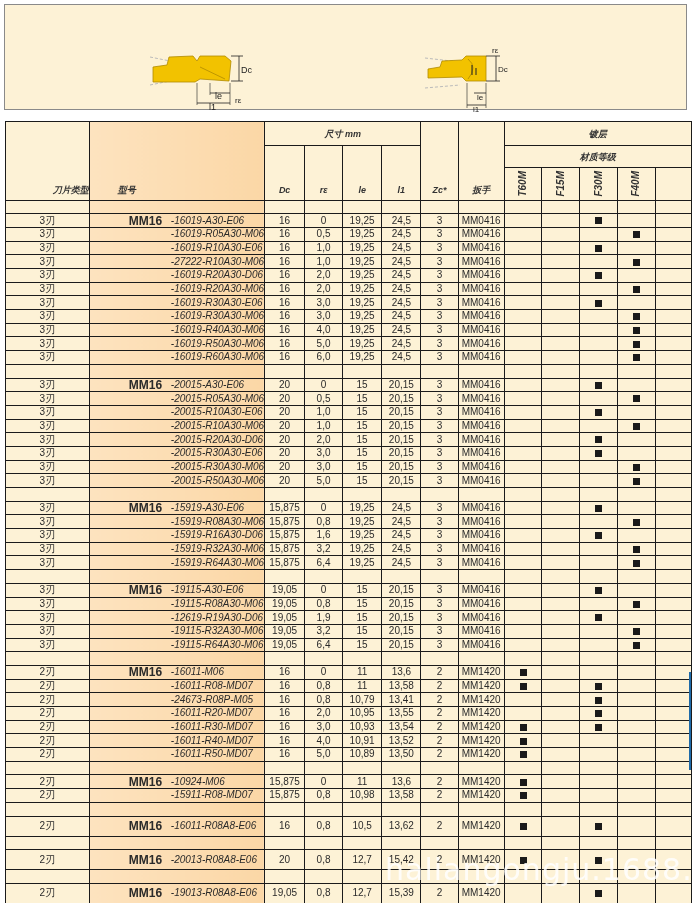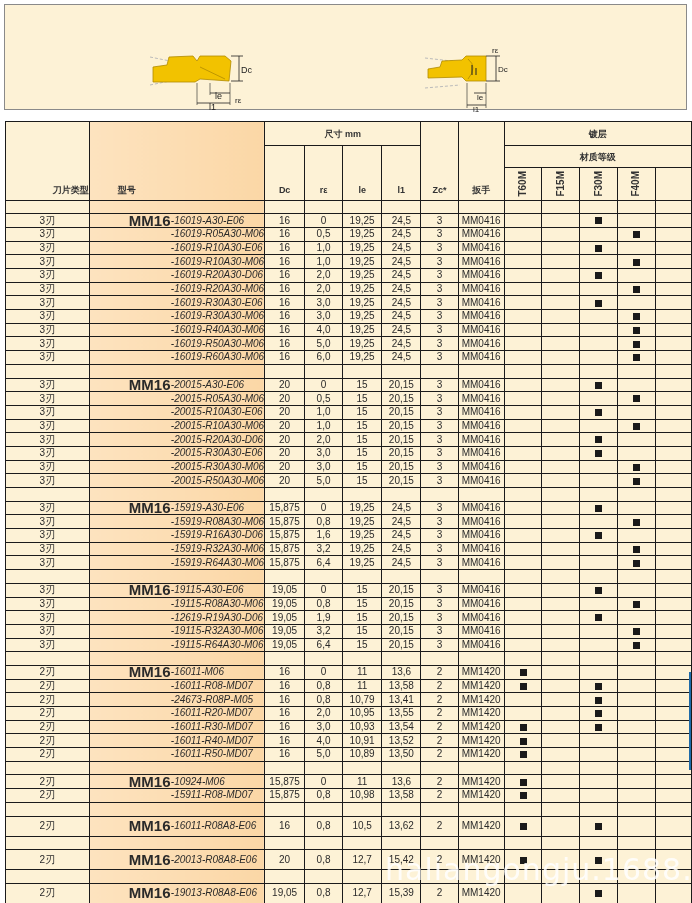--- a/index.html
+++ b/index.html
@@ -6,24 +6,24 @@
   body { width:692px; height:903px; position:relative; overflow:hidden;
          font-family:"Liberation Sans", sans-serif; color:#2a2a2a; }
   .banner { position:absolute; left:4px; top:4px; width:683px; height:106px;
             background:#fdf2d6; border:1px solid #8a8a8a; box-sizing:border-box; }
   .diagram { position:absolute; }
   table.spec { position:absolute; left:5px; top:121px; border-collapse:collapse;
                table-layout:fixed; font-size:10px; background:#fdf2d6; }
   table.spec td, table.spec th { border:1px solid #1b1b1b; padding:0; height:12.7px;
                line-height:12px; text-align:center; white-space:nowrap; overflow:hidden;
                font-weight:normal; }
-  table.spec th { font-weight:bold; font-size:9px; color:#333; }
+  table.spec th { font-weight:bold; font-size:9px; color:#333;font-style:italic; }
   .model-col { background:linear-gradient(to right,#fde3bf,#fbd7a6); }
   .modelcell { text-align:left !important; }
-  .mm { display:inline-block; width:42px; padding-left:8px; font-weight:bold; font-size:15px; vertical-align:top;margin-left:31px; }
+  .mm { display:inline-block; width:42px; padding-left:8px; font-weight:bold; font-size:12px; vertical-align:top;margin-left:31px; }
   .code { display:inline-block;font-style:italic; }
   .vert { writing-mode:vertical-rl; transform:rotate(180deg); font-weight:bold; font-size:10px; display:inline-block; }
   .sq { display:inline-block; width:7px; height:7px; background:#1a1a1a; vertical-align:middle; }
   .watermark { position:absolute; left:385px; top:852px; font-size:30px; color:rgba(255,255,255,0.85);
                letter-spacing:1px; pointer-events:none; font-family:"DejaVu Sans", sans-serif; }
   .edge-line { position:absolute; left:689px; top:672px; width:2px; height:98px; background:#1e6aa8; }
 </style>
 </head>
 <body>
 
@@ -165,21 +165,21 @@
         <td>3</td>
         <td>MM0416</td>
         <td></td>
         <td></td>
         <td><span class="sq"></span></td>
         <td></td>
         <td></td>
       </tr>
       <tr>
         <td>3刃</td>
-        <td class="model-col modelcell"><span class="mm"></span><span class="code">-16019-R10A30-M06</span></td>
+        <td class="model-col modelcell"><span class="mm"></span><span class="code">-27222-R10A30-M06</span></td>
         <td>16</td>
         <td>1,0</td>
         <td>19,25</td>
         <td>24,5</td>
         <td>3</td>
         <td>MM0416</td>
         <td></td>
         <td></td>
         <td></td>
         <td><span class="sq"></span></td>

